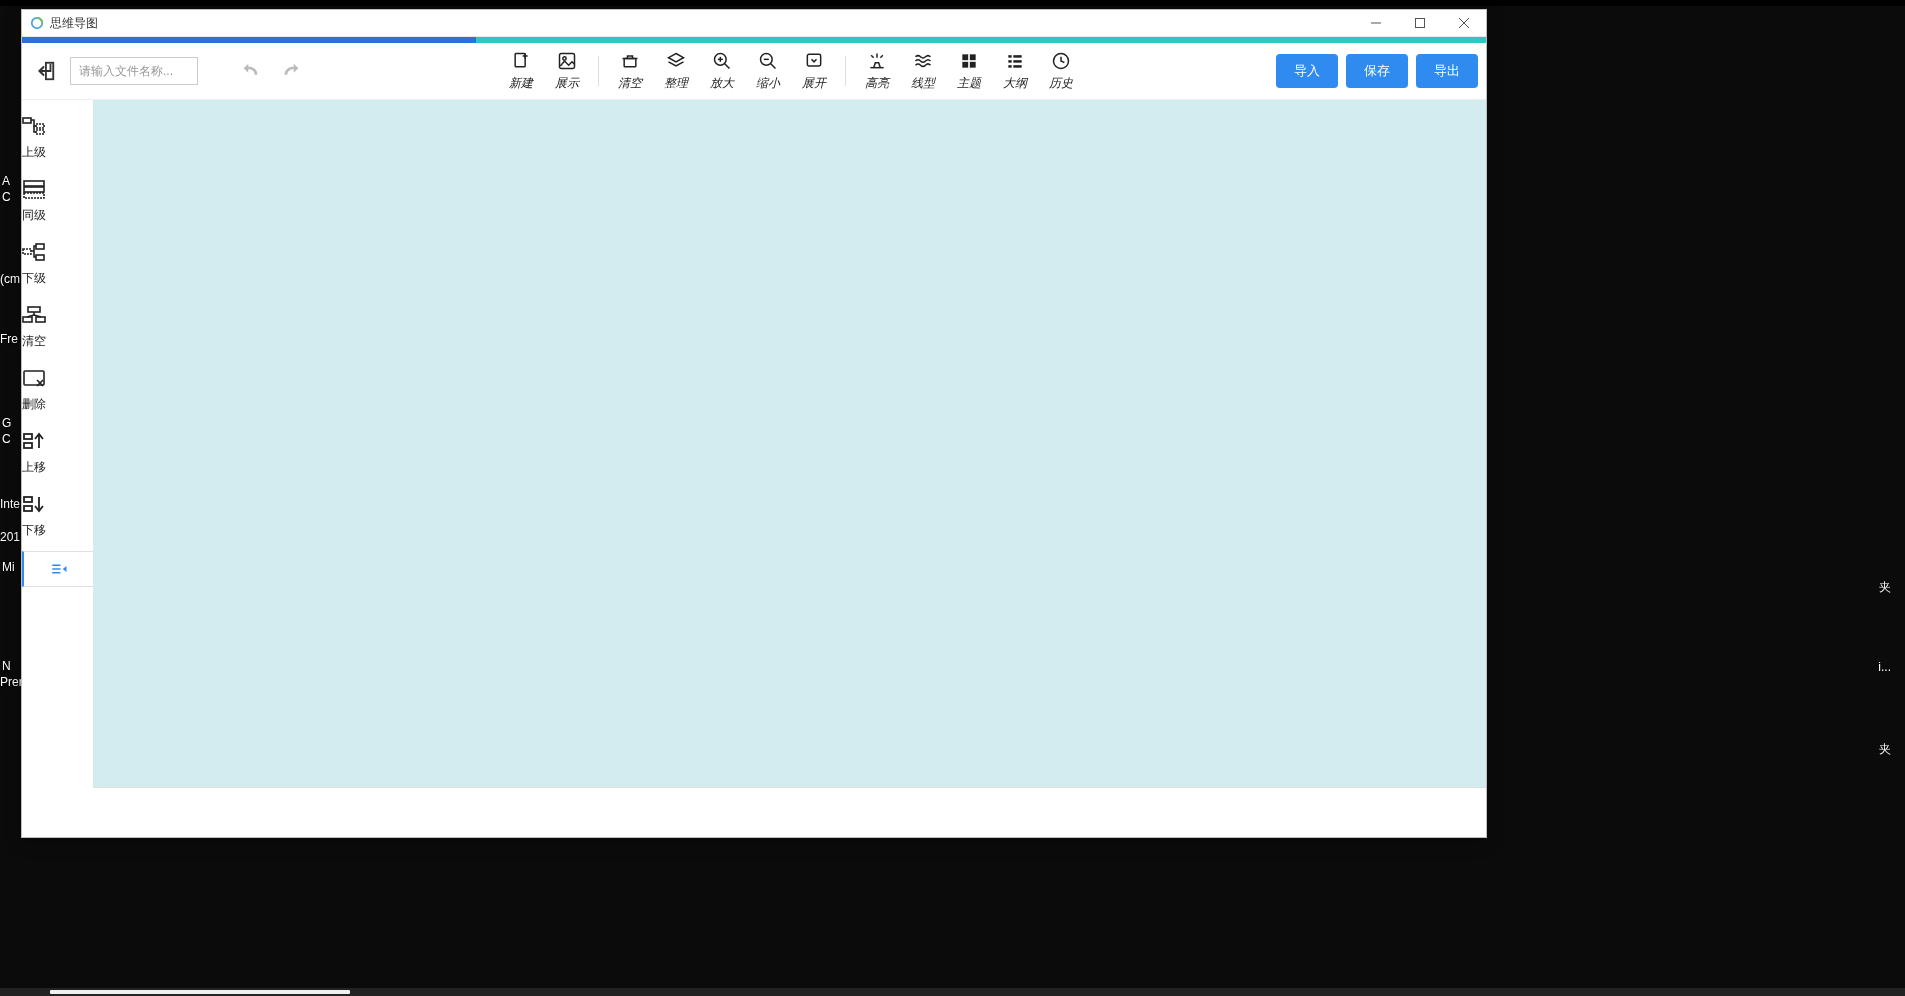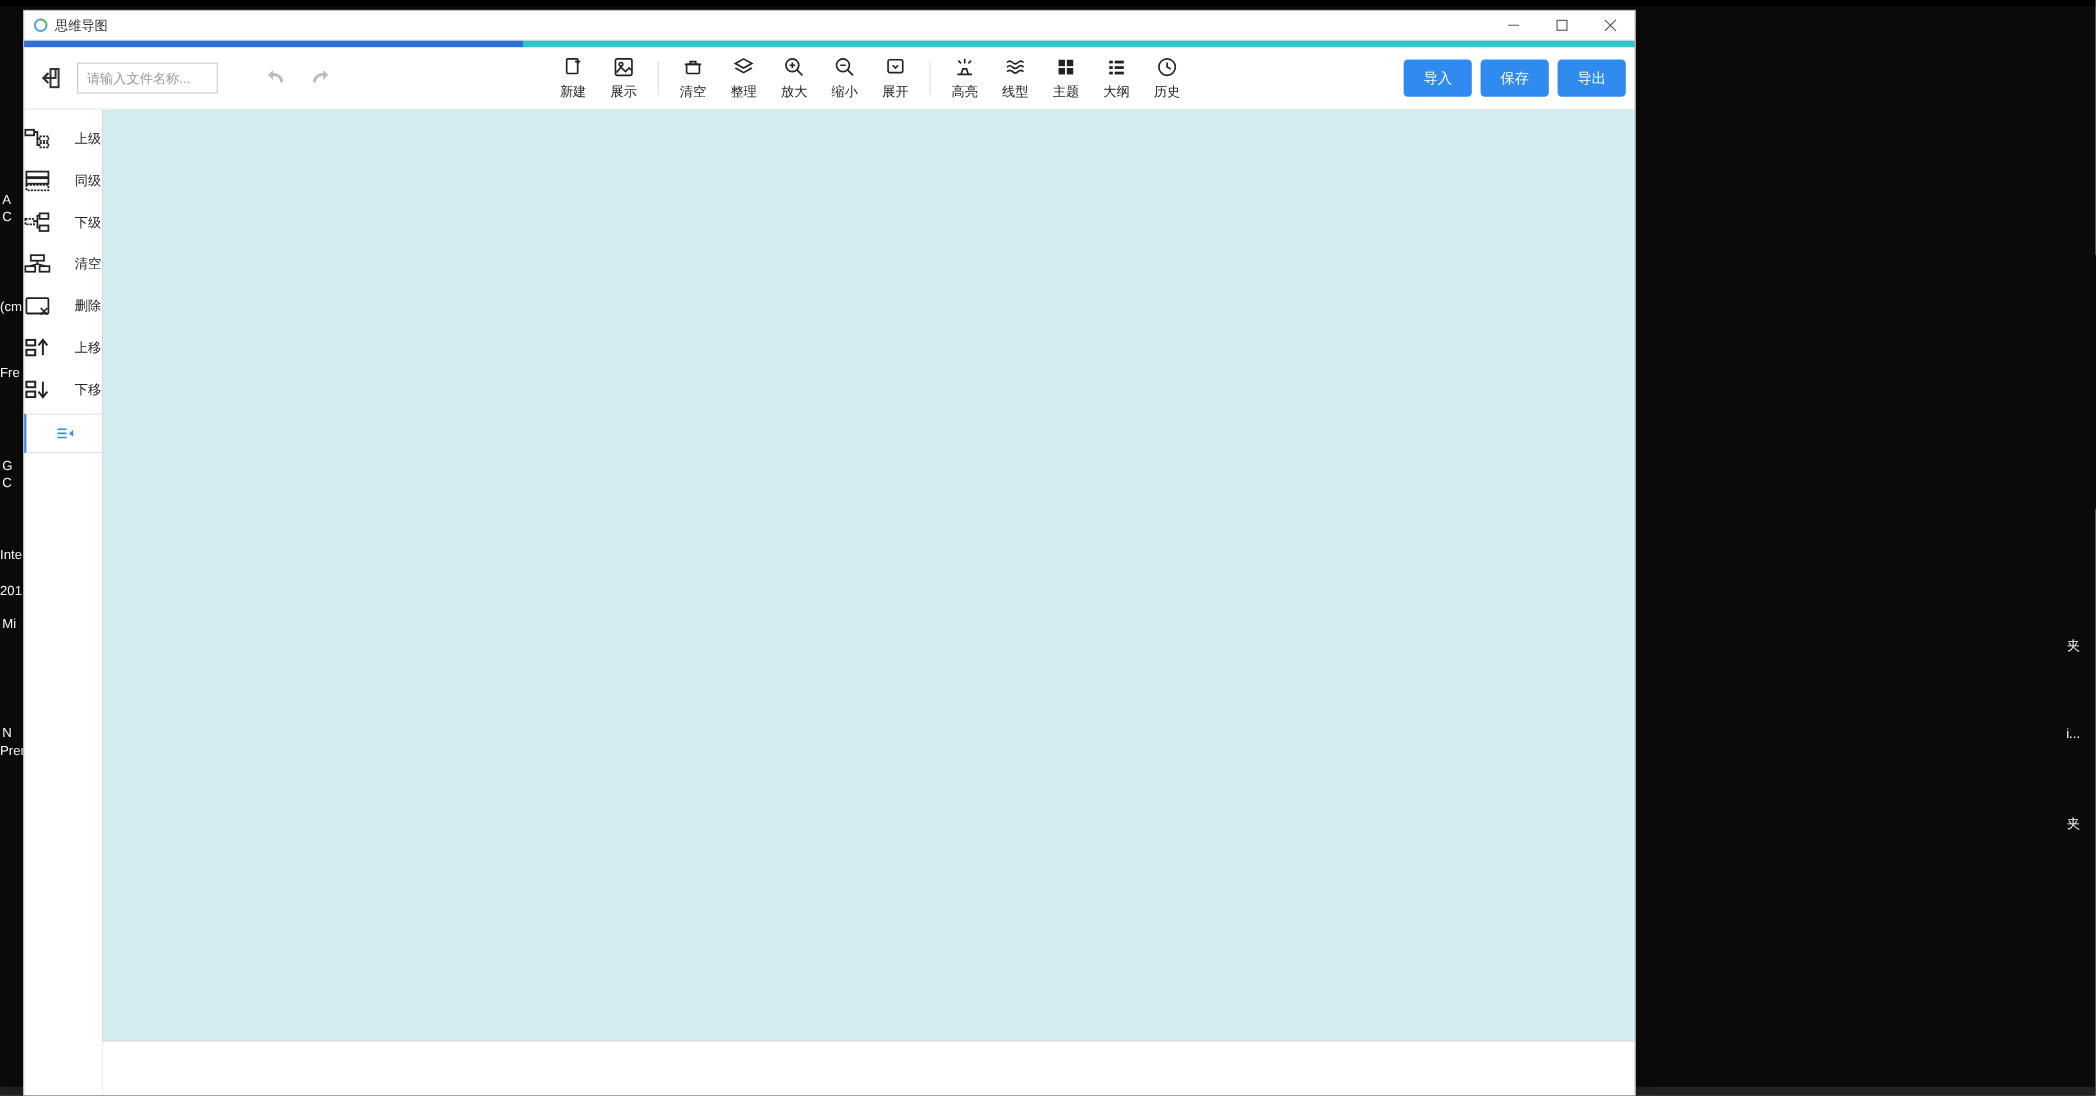--- a/index.html
+++ b/index.html
@@ -53,22 +53,22 @@
     color: #fff;
     font-size: 12px;
   }
 
   
   .window {
     position: absolute;
     left: 21px;
     top: 9px;
     width: 1466px;
-    height: 988px;
-    background: #a3a3a3;
+    height: 829px;
+    background: #fca5a5;
     border: 1px solid #bfbfbf;
     display: flex;
     flex-direction: column;
     box-shadow: 0 4px 16px rgba(0,0,0,0.25);
   }
   
   .titlebar {
     height: 27px;
     display: flex;
     align-items: center;
@@ -149,20 +149,21 @@
   }
   .toolbar-item {
     display: flex;
     flex-direction: column;
     align-items: center;
     justify-content: center;
     width: 46px;
     height: 46px;
     cursor: pointer;
     gap: 4px;
+    font-style: italic;
   }
   .toolbar-item .ico {
     width: 20px; height: 20px;
     display: flex; align-items: center; justify-content: center;
     color: #222;
   }
   .toolbar-item .ico svg { width: 20px; height: 20px; }
   .toolbar-item .lbl {
     font-size: 12px;
     color: #222;
@@ -201,24 +202,23 @@
     background: #fff;
     display: flex;
     flex-direction: column;
     align-items: center;
     padding-top: 6px;
     flex-shrink: 0;
   }
   .sidebar-item {
     width: 100%;
     display: flex;
-    flex-direction: row;
-    align-items: center;
+    flex-direction: column;
     padding: 10px 0 8px;
-    gap: 22px;
+    gap: 8px;
     cursor: pointer;
   }
   .sidebar-item .ico {
     width: 24px; height: 20px;
     display: flex; align-items: center; justify-content: center;
     color: #222;
   }
   .sidebar-item .ico svg { width: 24px; height: 20px; }
   .sidebar-item .lbl {
     font-size: 12px;

